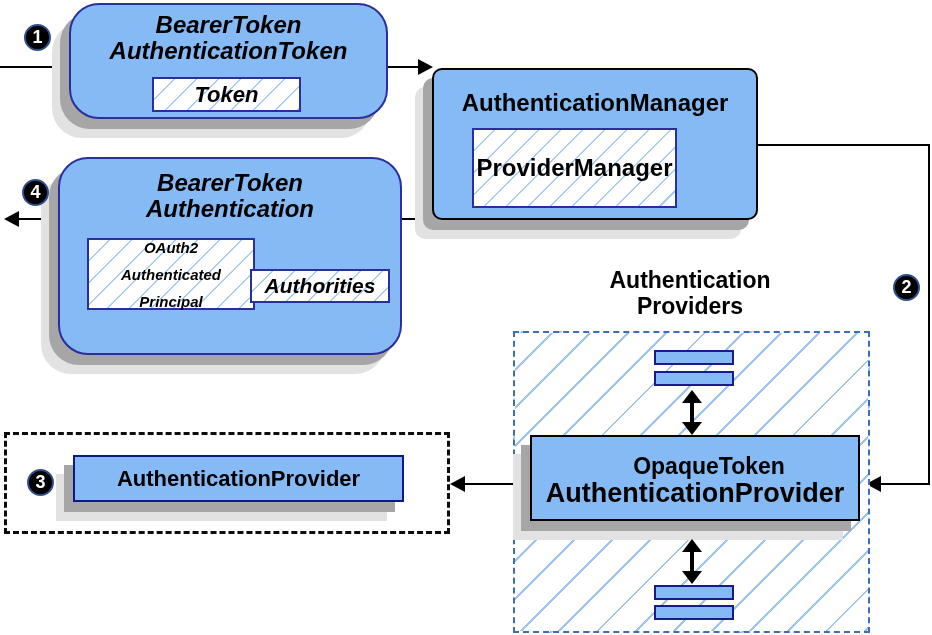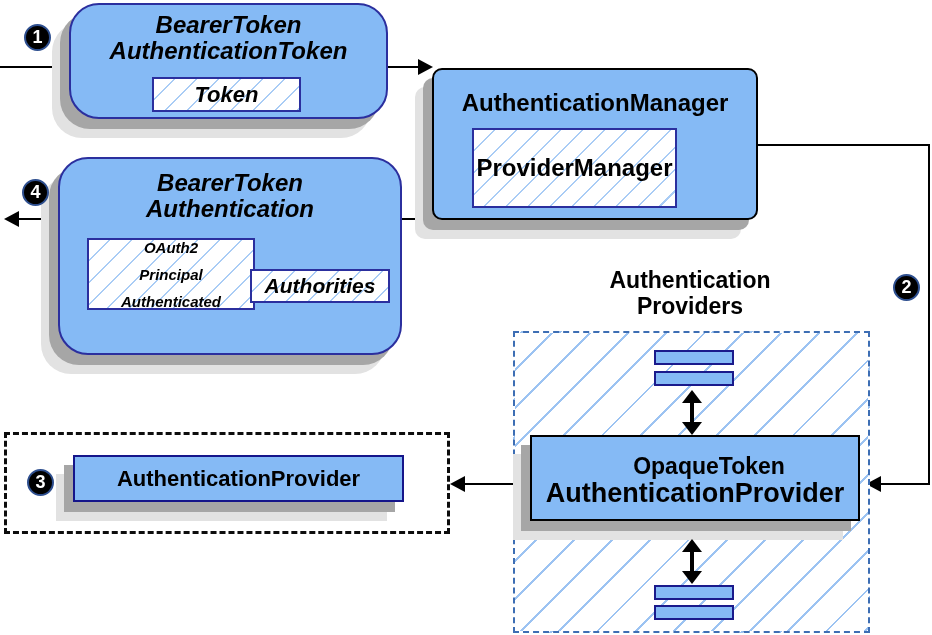--- a/index.html
+++ b/index.html
@@ -178,22 +178,22 @@
     <div class="inner-box" style="left:38px; top:58px; width:205px; height:80px; font-size:24px;">
       <span>ProviderManager</span>
     </div>
   </div>
 
   <div class="node rounded" style="left:58px; top:157px; width:344px; height:198px; padding-top:11px;">
     <div class="title">BearerToken</div>
     <div class="title">Authentication</div>
     <div class="inner-box" style="left:15px; top:79px; width:168px; height:72px; font-size:15px; line-height:27px;margin-left:12px;">
       <span>OAuth2</span>
+      <span>Authenticated</span>
       <span>Principal</span>
-      <span>Authenticated</span>
     </div>
     <div class="inner-box" style="left:190px; top:110px; width:140px; height:34px; font-size:21px;">
       <span>Authorities</span>
     </div>
   </div>
 
   <div class="free-label" style="left:588px; top:267px; width:204px;">
     <div>Authentication</div>
     <div>Providers</div>
   </div>

